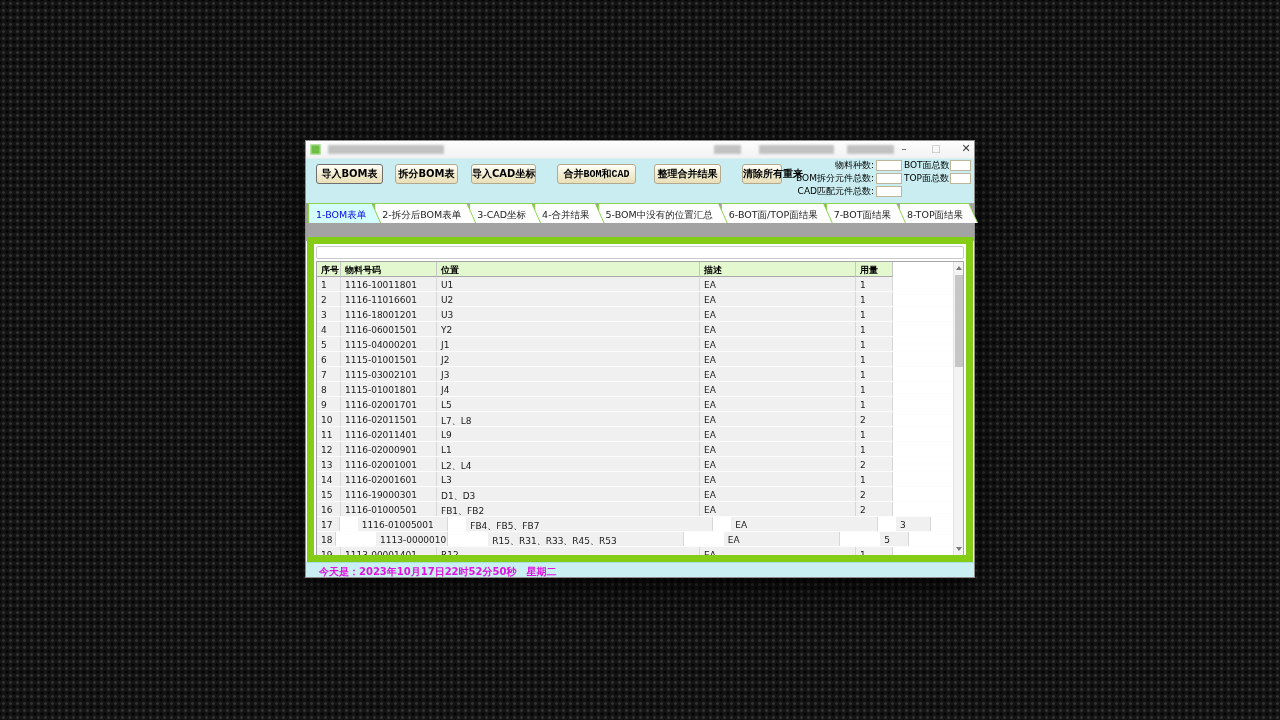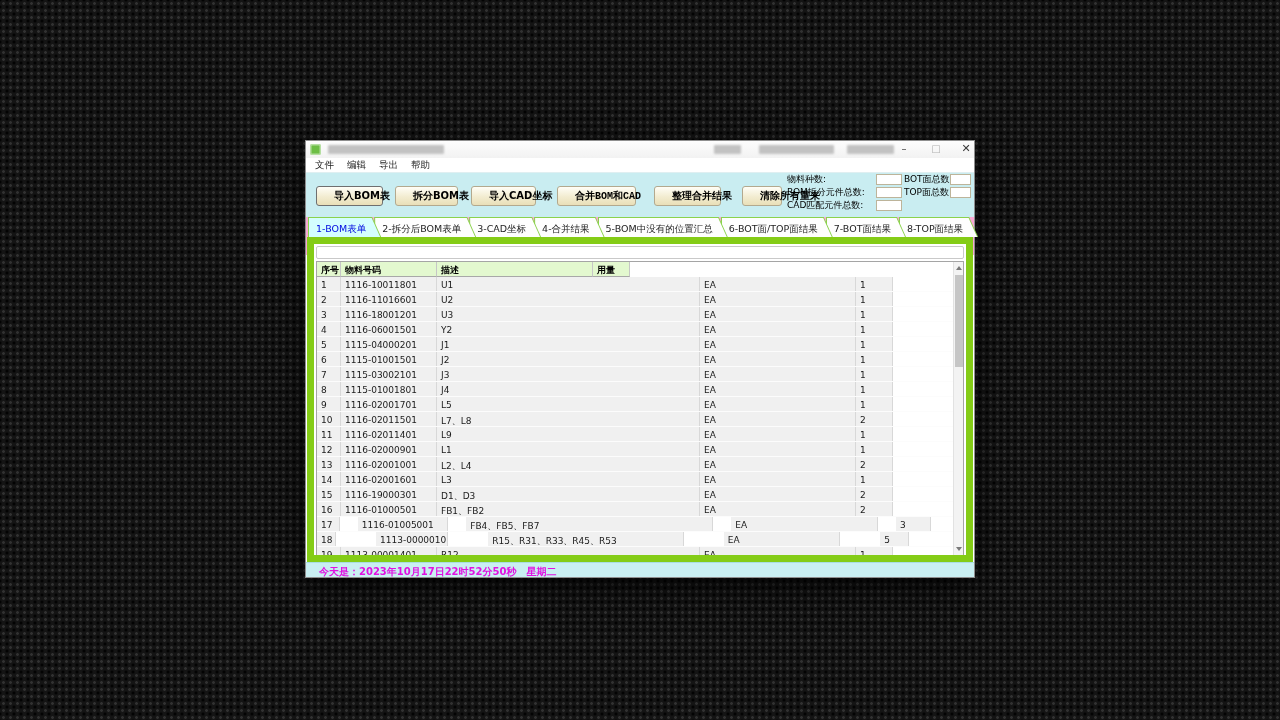--- a/index.html
+++ b/index.html
@@ -41,45 +41,45 @@
   .winbtn.max { left:620px; color:#b2b2b2; }
   .winbtn.close { left:650px; color:#3a3a3a; font-size:11px; }
 
   
   .menubar { position:relative; height:14px; background:#ffffff; padding-left:5px; display:flex; align-items:center; }
   .menu-item { position:relative; font-size:9.5px; color:#1a1a1a; padding:1px 4px; margin-right:5px; white-space:nowrap; }
 
   
   .toolbar { position:relative; height:45px; background:#C9EDF1; border-top:1px solid #dfeff1; }
   .tbtn {
-    position:absolute; top:13px; height:20px;
+    position:absolute; top:5px; height:20px;
     background:linear-gradient(#fffef7, #f2ecd0 55%, #e9dfb8);
     border:1px solid #b3a98e; border-radius:3px;
     font-family:inherit; font-size:10px; font-weight:bold; color:#000;
-    white-space:nowrap; cursor:pointer;padding-left:17px;
+    white-space:nowrap; cursor:pointer;
   }
   .toolbar .tbtn:nth-of-type(1){ left:10px;  width:67px; border-color:#6f6f6f; }
   .toolbar .tbtn:nth-of-type(2){ left:89px;  width:63px; }
   .toolbar .tbtn:nth-of-type(3){ left:165px; width:65px; }
   .toolbar .tbtn:nth-of-type(4){ left:251px; width:79px; }
   .toolbar .tbtn:nth-of-type(5){ left:348px; width:67px; }
   .toolbar .tbtn:nth-of-type(6){ left:436px; width:40px; }
 
   
   .stats {
     position:absolute; right:3px; top:1px; width:184px;
     display:grid; grid-template-columns:1fr 26px 44px 21px;
     gap:2px 2px; align-items:center;
   }
-  .slabel { font-size:9px; color:#000; white-space:nowrap; line-height:11px; }
+  .slabel { font-size:9px; color:#000; text-align:right; white-space:nowrap; line-height:11px; }
   .sinput { width:100%; height:11px; border:1px solid #bdb49a; background:#fff; font-size:8px; padding:0 1px; }
   .spacer { height:11px; }
 
   
-  .tabstrip { position:relative; height:38px; background:#f9a8d4; padding-left:2px; white-space:nowrap; }
+  .tabstrip { position:relative; height:38px; background:#a3a3a3; padding-left:2px; white-space:nowrap; }
   .tab {
     position:relative; display:inline-block; height:20px; line-height:19px;
     margin-right:-7px; padding:0 15px 0 8px; vertical-align:bottom;
     background:#8BD24D; cursor:pointer;
     clip-path:polygon(0 0, calc(100% - 9px) 0, 100% 100%, 0 100%);
   }
   .tab::before {
     content:""; position:absolute; left:1px; right:1px; top:1px; bottom:0;
     background:#fefefe;
     clip-path:polygon(0 0, calc(100% - 8.5px) 0, 100% 100%, 0 100%);
@@ -151,26 +151,20 @@
       <span class="app-icon"></span>
       <span class="redact title-redact"></span>
       <span class="redact r1"></span>
       <span class="redact r2"></span>
       <span class="redact r3"></span>
       <span class="winbtn min">–</span>
       <span class="winbtn max">□</span>
       <span class="winbtn close">✕</span>
     </div>
 
-    <div class="menubar">
-      <span class="menu-item" style="z-index: 4;">文件</span>
-        <span class="menu-item" style="z-index: 3;">编辑</span>
-        <span class="menu-item" style="z-index: 2;">导出</span>
-        <span class="menu-item" style="z-index: 1;">帮助</span>
-    </div>
 
     <div class="toolbar">
       <button class="tbtn" style="z-index: 6;">导入BOM表</button>
         <button class="tbtn" style="z-index: 5;">拆分BOM表</button>
         <button class="tbtn" style="z-index: 4;">导入CAD坐标</button>
         <button class="tbtn" style="z-index: 3; font-family: Liberation Mono, monospace;">合并BOM和CAD</button>
         <button class="tbtn" style="z-index: 2;">整理合并结果</button>
         <button class="tbtn" style="z-index: 1;">清除所有重来</button>
 
       <div class="stats">
@@ -211,20 +205,21 @@
         </div>
     </div>
 
     <div class="tabpage">
       <div class="filter-bar"></div>
 
       <div class="tablewrap">
         <div class="thead">
           <div class="hc c0">序号</div>
           <div class="hc c1">物料号码</div>
+          <div class="hc c2">位置</div>
           <div class="hc c3">描述</div>
           <div class="hc c4">用量</div>
           <div class="hfill"></div>
         </div>
         <div class="trow" style="z-index: 20;">
             <div class="c c0">1</div>
             <div class="c c1">1116-10011801</div>
             <div class="c c2">U1</div>
             <div class="c c3">EA</div>
             <div class="c c4">1</div>

